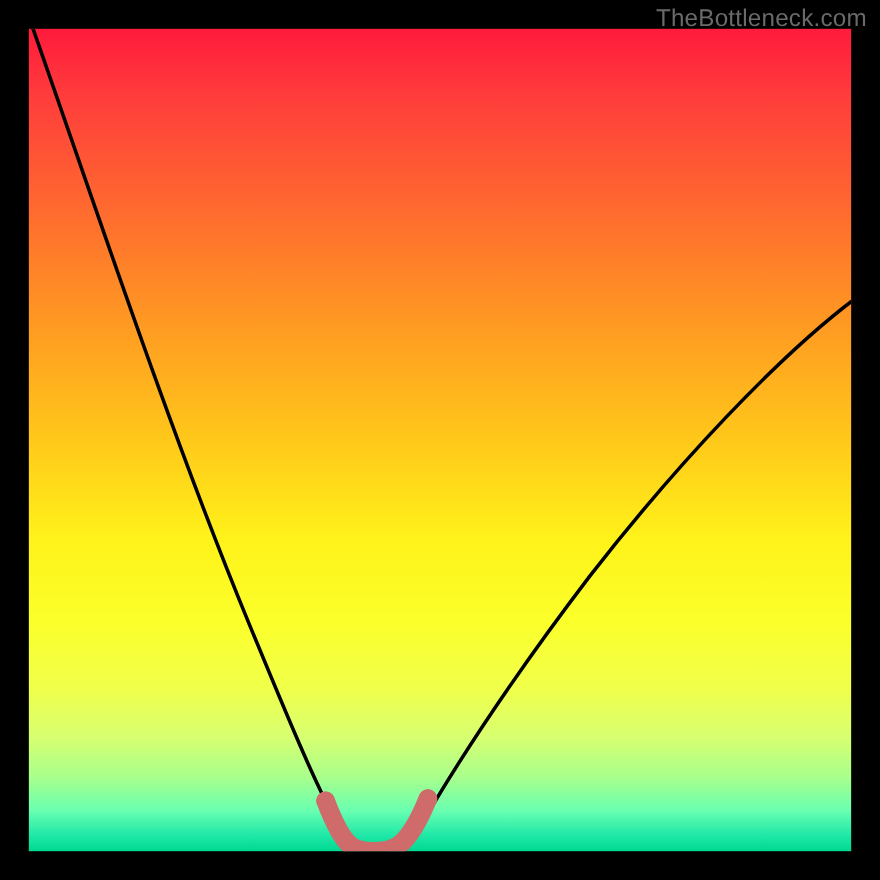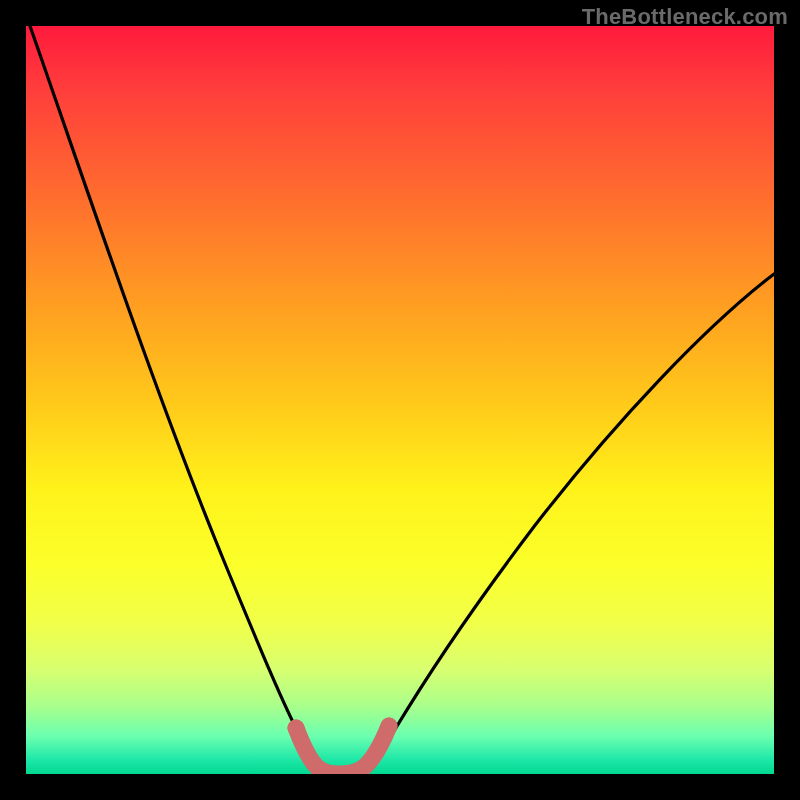--- a/index.html
+++ b/index.html
@@ -46,21 +46,21 @@
       #00d890 100%
     );
   }
   .watermark {
     position: absolute;
     top: 4px;
     right: 12px;
     color: #6a6a6a;
     font-size: 22px;
     letter-spacing: 0.2px;
-    font-weight: 700;
+    font-weight: 400;
     user-select: none;
   }
   svg.curve {
     position: absolute;
     inset: 0;
   }
 </style>
 </head>
 <body>
 

